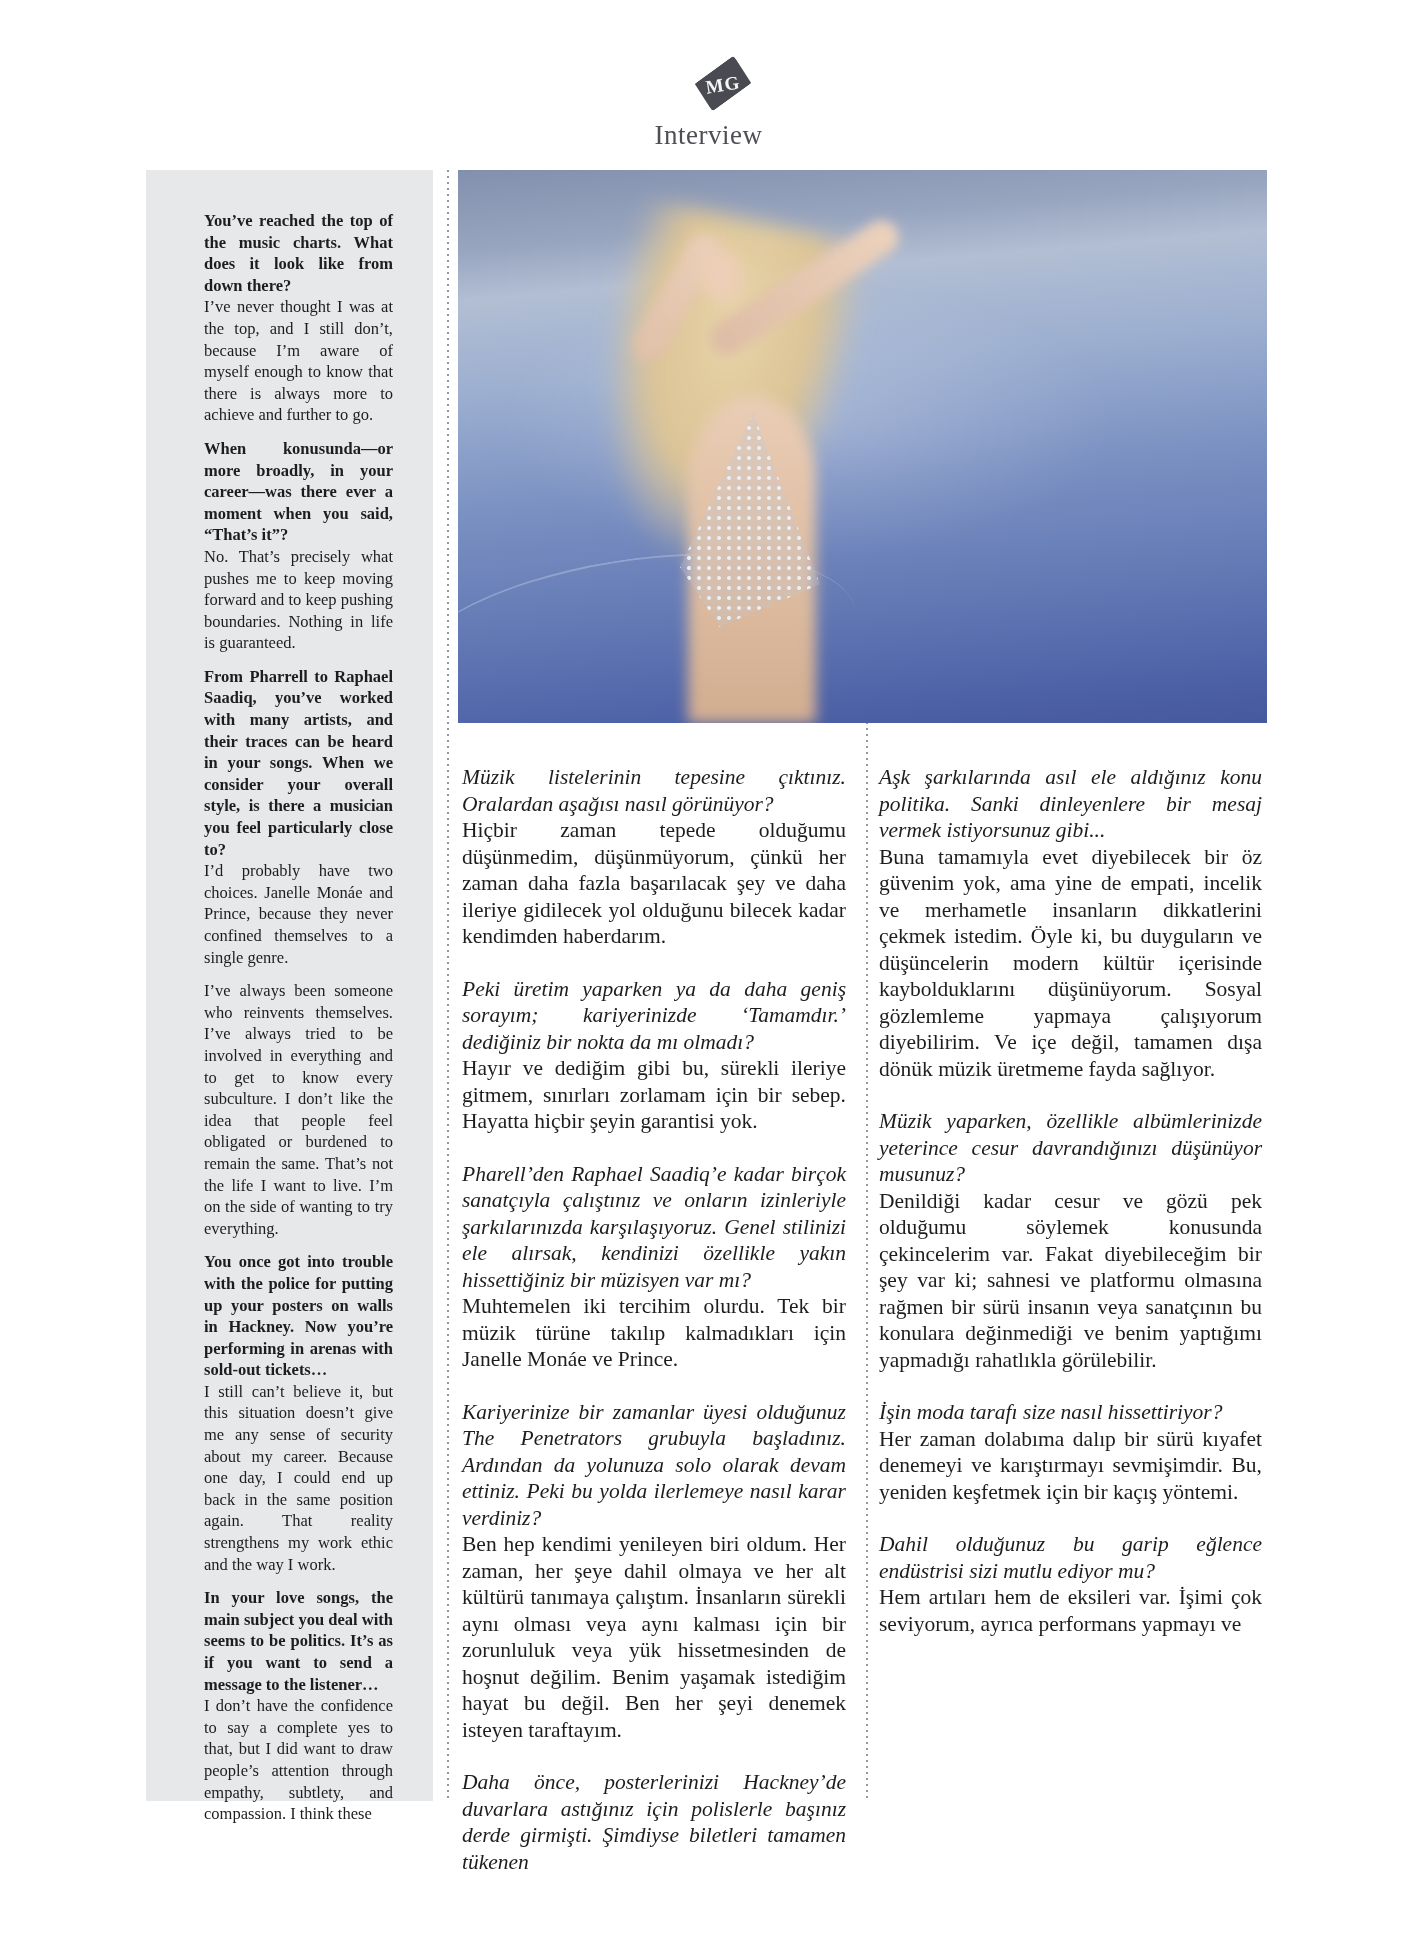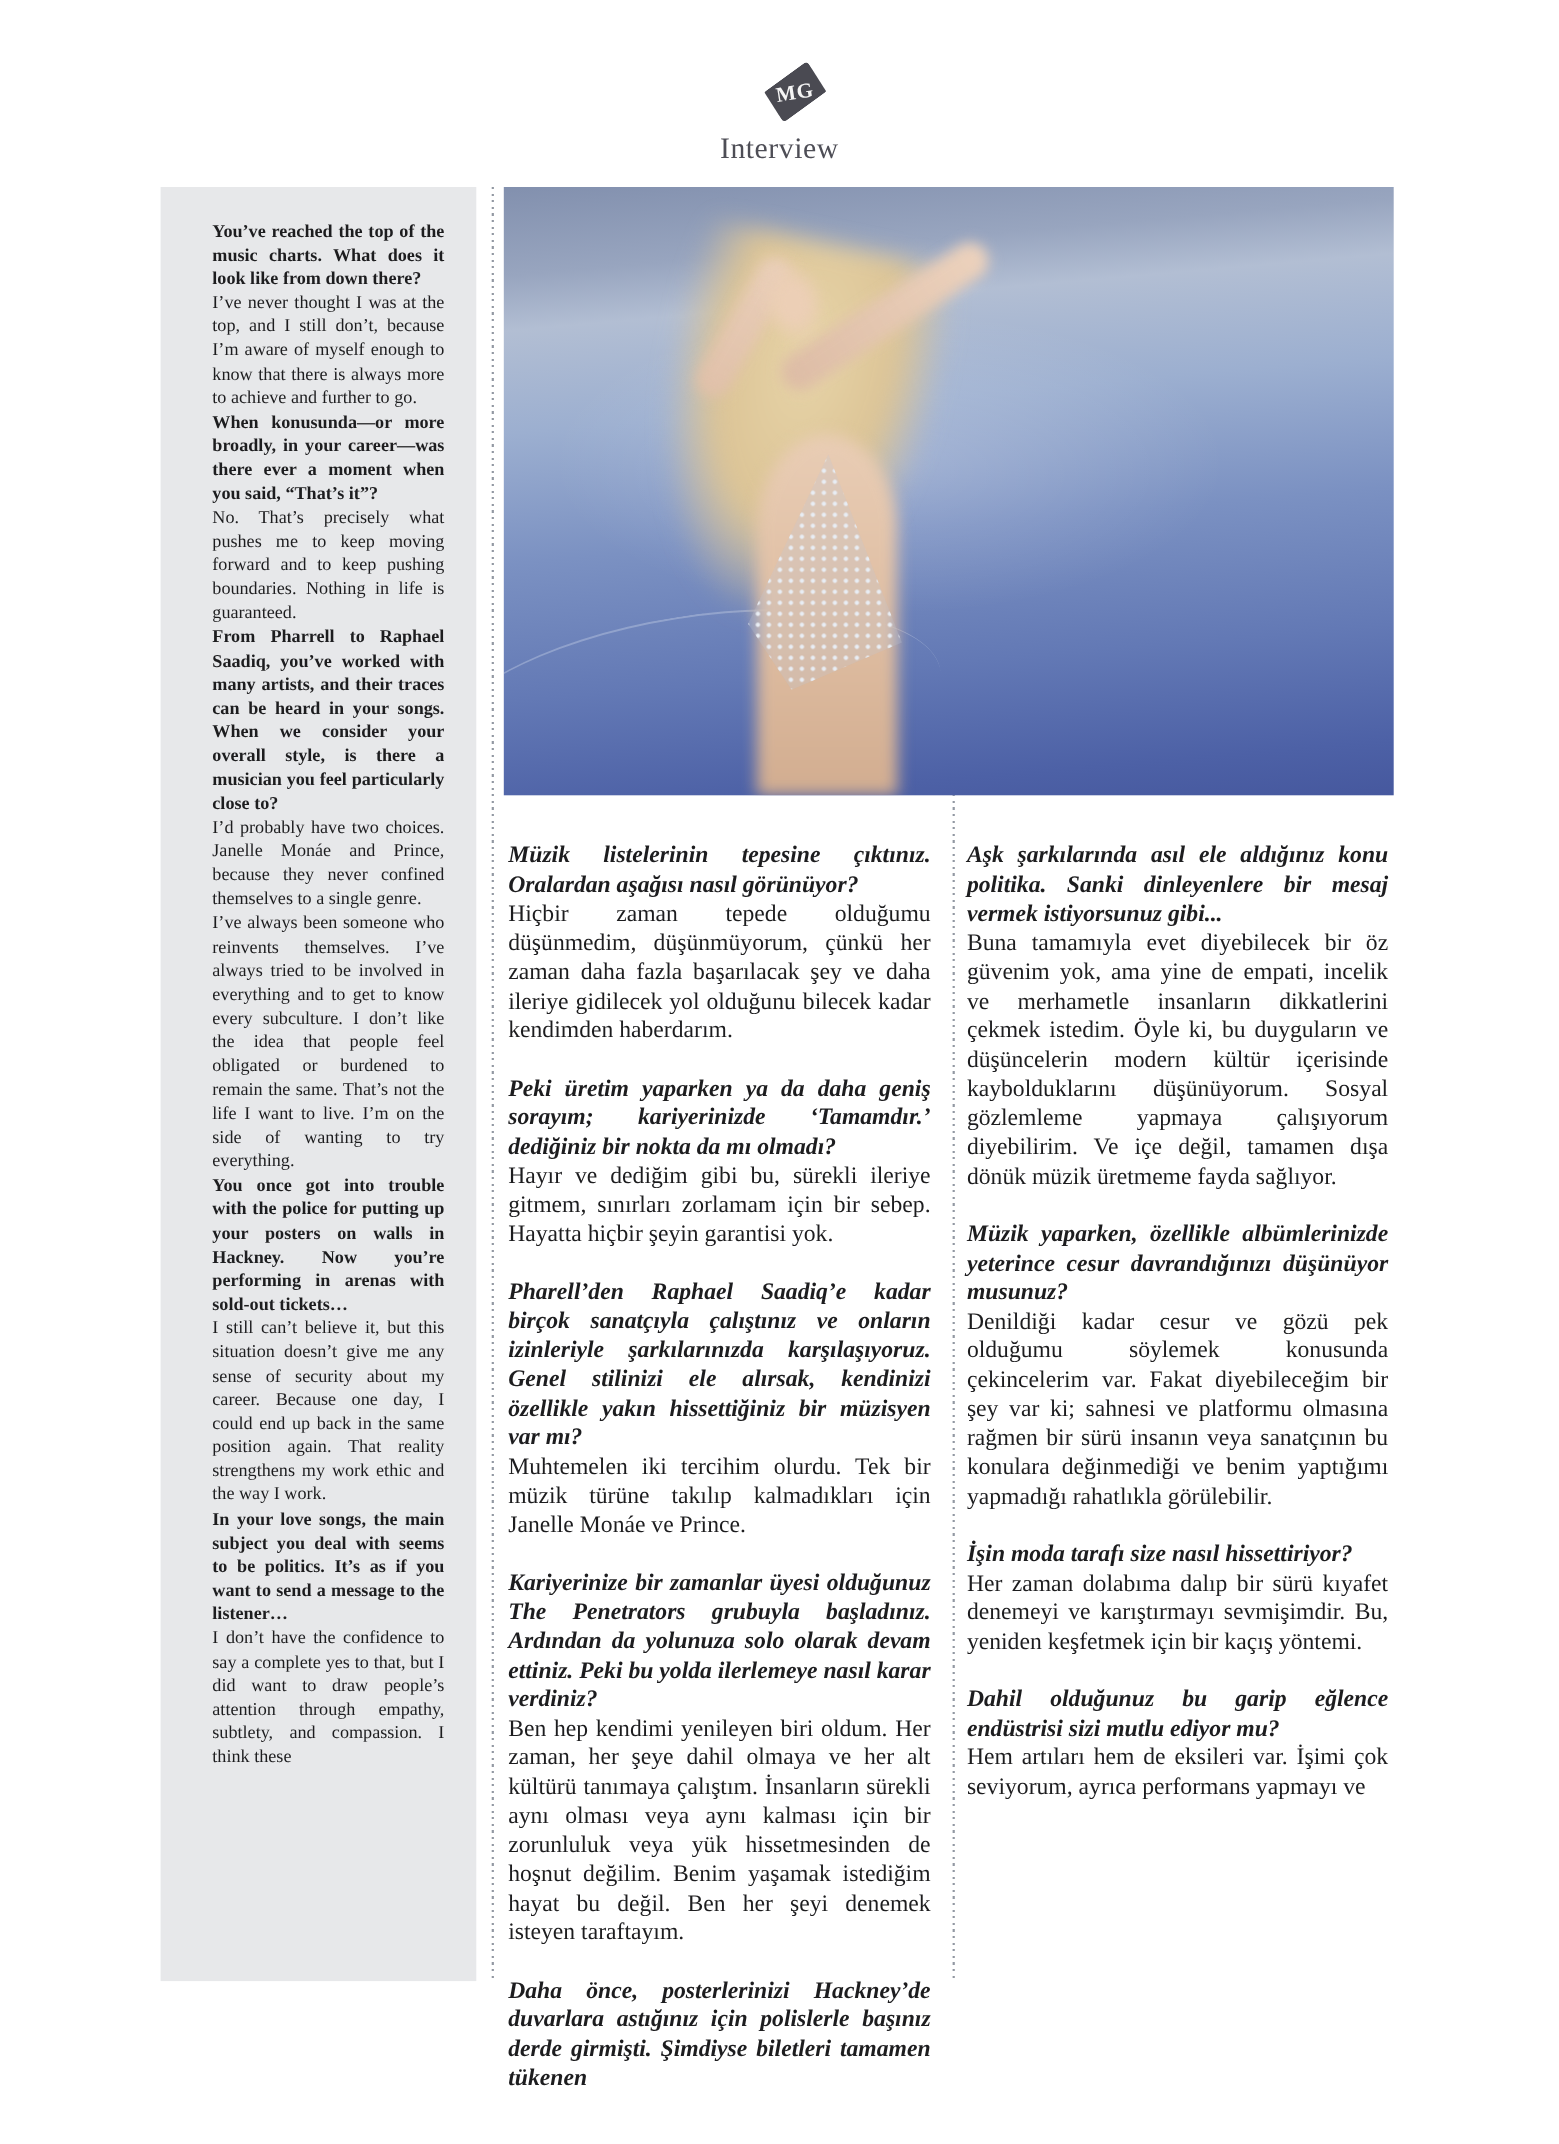--- a/index.html
+++ b/index.html
@@ -21,21 +21,21 @@
     font-family:"Liberation Serif",serif;font-weight:bold;font-size:19px;letter-spacing:1px;
     color:var(--logo_text);transform:rotate(-9deg);}
   .section-title{position:absolute;left:0;right:0;top:120px;text-align:center;
     font-size:27px;letter-spacing:.5px;color:var(--heading_text);}
 
   
   .sidebar{position:absolute;left:146px;top:170px;width:287px;height:1631px;
     background:var(--sidebar_bg);box-sizing:border-box;padding:28px 28px 30px 46px;}
   .sidebar p{margin:0;font-size:16.5px;line-height:21.6px;text-align:justify;color:var(--body_text);}
   .sidebar .sq{font-weight:bold;}
-  .sidebar .qa-block{margin:1px;}
+  .sidebar .qa-block{margin:12px;}
 
   
   .vrule{position:absolute;top:170px;height:1631px;width:2px;
     background-image:repeating-linear-gradient(to bottom,var(--divider_dot) 0 2px,transparent 2px 6px);}
   .vrule.r1{left:447px;}
   .vrule.r2{left:866px;}
 
   
   .photo{position:absolute;left:458px;top:170px;width:809px;height:553px;overflow:hidden;
     background:linear-gradient(175deg,var(--sky_top) 0%,#98a5bf 13%,var(--sky_band) 21%,
@@ -64,21 +64,21 @@
     clip-path:polygon(52% 0,96% 80%,30% 100%,4% 72%);
     background-color:rgba(190,200,215,.25);
     background-image:radial-gradient(circle,#e8edf4 1.6px,rgba(232,237,244,0) 2.3px);
     background-size:10px 10px;}
 
   
   .col{position:absolute;top:764px;width:384px;}
   .col-middle{left:462px;}
   .col-right{left:879px;width:383px;}
   .col p{margin:0;font-size:21.5px;line-height:26.5px;text-align:justify;color:var(--body_text);}
-  .col .cq{font-style:italic;font-weight:bold;}
+  .col .cq{font-style:italic;}
   .col .qa-block{margin:0 0 26px 0;}
 
   
   .page-number{position:absolute;left:0;right:0;top:1998px;text-align:center;
     font-family:"Liberation Sans",sans-serif;font-size:18px;color:var(--page_number_text);}
 </style>
 </head>
 <body>
 
 <div class="page">

